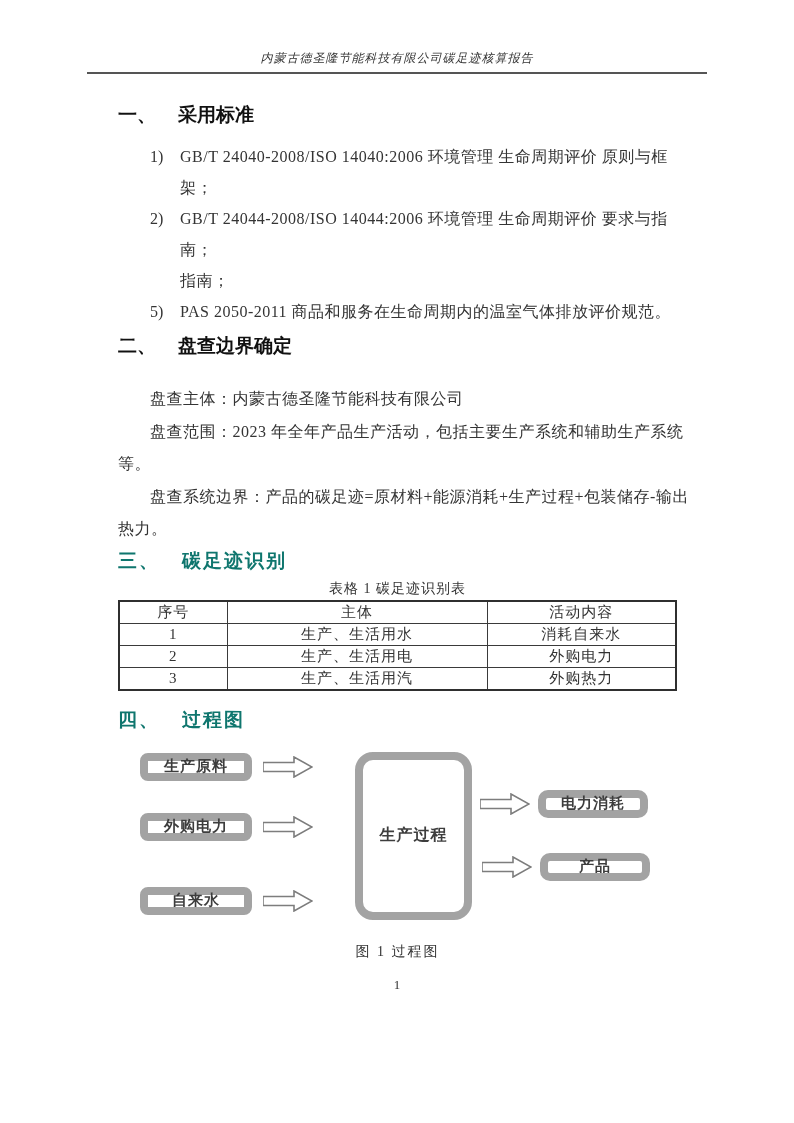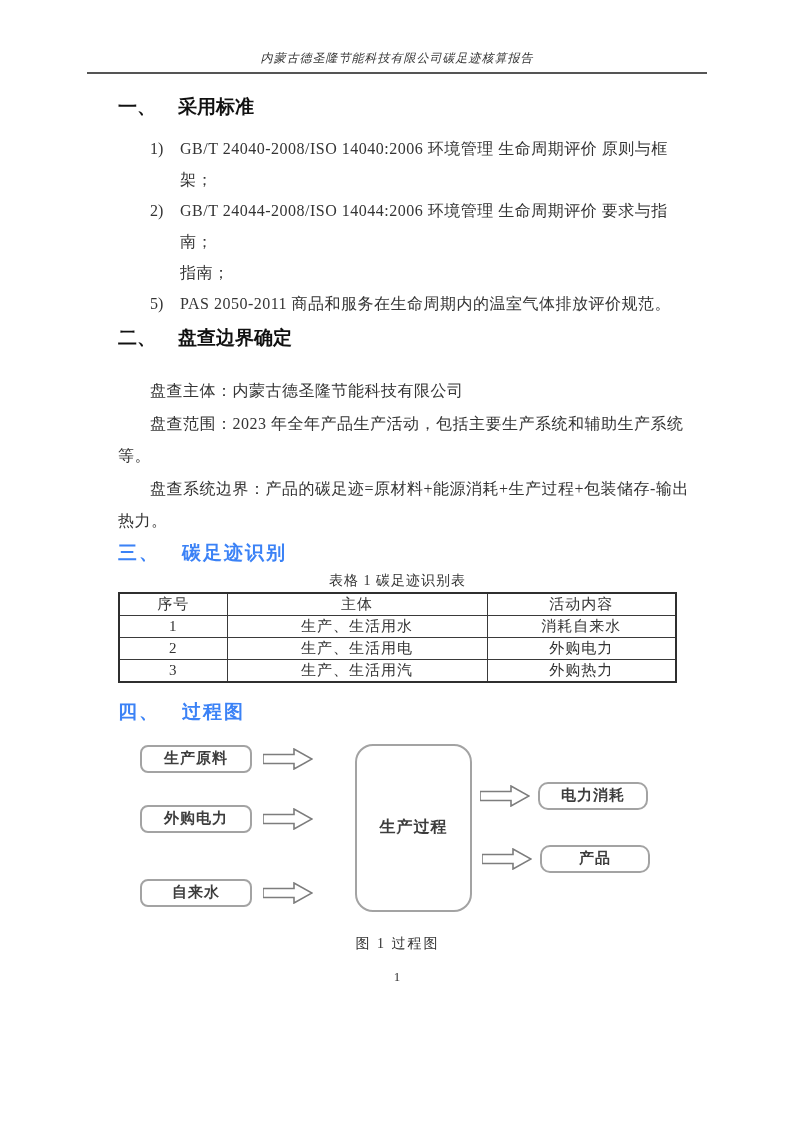--- a/index.html
+++ b/index.html
@@ -33,24 +33,24 @@
   .heading .sec-num { display: inline-block; }
   .heading .sec-title { display: inline-block; margin-left: 22px; }
   .h-bold {
     font-family: "Liberation Sans", "DejaVu Sans", sans-serif;
     font-weight: 700;
     color: #111111;
   }
   .h-kai {
     font-family: "Liberation Serif", "DejaVu Serif", serif;
     font-weight: 600;
-    color: #3b82f6;
+    color: #0f766e;
     letter-spacing: 2px;
   }
-  .h1-m { margin-top: 20px; font-family: Liberation Serif, serif; }
+  .h1-m { margin-top: 28px; font-family: Liberation Serif, serif; }
   .h2-m { margin-top: 6px; }
   .h3-m { margin-top: 2px; }
   .h4-m { margin-top: 16px; }
 
   
   .list { margin-top: 13px; font-size: 16px; color: #343434; }
   .li { line-height: 31px; white-space: nowrap; }
   .li .num { display: inline-block; margin-left: 32px; width: 30px; }
   .li.cont { padding-left: 62px; }
   .li .li-text { letter-spacing: 0.5px; }
@@ -91,21 +91,21 @@
 
   
   .diagram {
     position: relative;
     margin-top: 12px;
     height: 192px;
     font-family: "Liberation Sans", "DejaVu Sans", sans-serif;
   }
   .d-box {
     position: absolute;
-    border: 2px solid #a3a3a3;
+    border: 8px solid #a3a3a3;
     border-radius: 8px;
     background: #ffffff;
     display: flex;
     align-items: center;
     justify-content: center;
     font-size: 15px;
     font-weight: 600;
     color: #3d3d3d;
     letter-spacing: 1px;
   }

